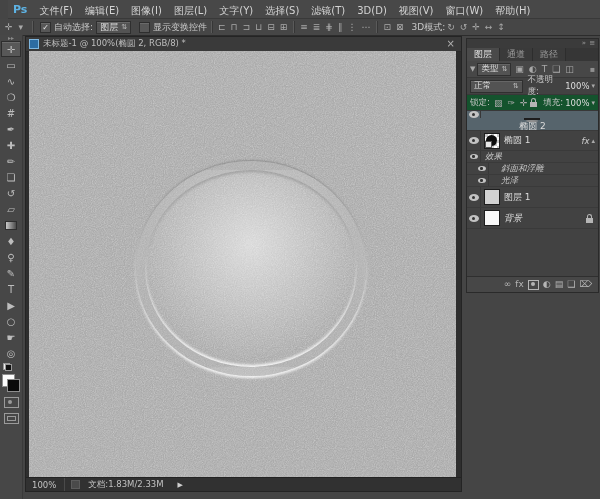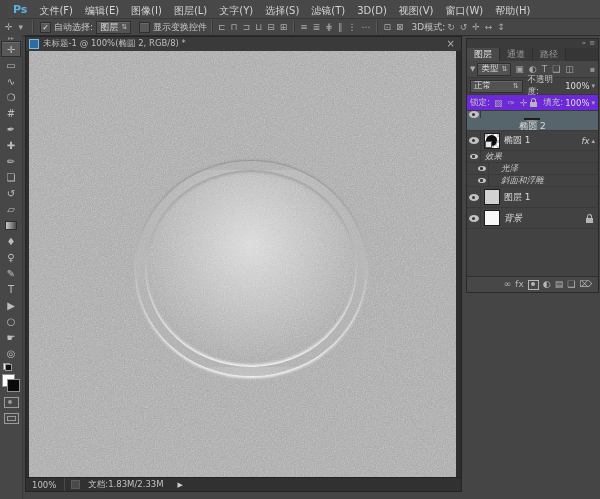--- a/index.html
+++ b/index.html
@@ -73,21 +73,21 @@
   #dock-header{height:9px;display:flex;justify-content:flex-end;align-items:center;gap:3px;
     background:#3b3b3b;padding:0 3px;}
   #dock-header .ogi{font-size:7px;line-height:9px;color:#9d9d9d;padding:0;}
   #panel-tabs{height:13px;display:flex;background:#363636;}
   .ptab{font-size:9px;color:#9b9b9b;padding:0 7px;line-height:13px;background:#3a3a3a;border-right:1px solid #2d2d2d;}
   .ptab.active{background:#4a4a4a;color:#e2e2e2;}
   .prow{display:flex;align-items:center;font-size:8.5px;color:#c6c6c6;border-bottom:1px solid #383838;
     padding:0 3px;gap:2px;background:#474747;}
   #filter-row{height:16px;}
   #blend-row{height:16px;background:#424242;}
-  #lock-row{height:15px;background:#6d28d9;}
+  #lock-row{height:15px;background:#14532d;}
   .funnel{font-size:7px;color:#a9a9a9;}
   .toggle-end{margin-left:auto;color:#8f8f8f;font-size:8px;}
   .valbox{display:inline-flex;align-items:center;gap:2px;color:#ddd;}
   .lockico{position:relative;display:inline-block;width:7px;height:5px;background:#b5b5b5;margin-top:4px;}
   .lockico::before{content:'';position:absolute;left:1px;top:-4px;width:3px;height:3px;
     border:1px solid #b5b5b5;border-bottom:none;border-radius:3px 3px 0 0;}
   
   #layer-list{flex:0 0 auto;}
   .lrow{display:flex;align-items:center;height:19px;border-bottom:1px solid #3a3a3a;background:#424242;}
   .lrow.selected{background:#56646c;flex-direction:column;}
@@ -359,27 +359,27 @@
       <div class="erow">
         <span class="eyecell">
           <span class="eye"></span>
         </span>
         <span class="ename">效果</span>
       </div>
       <div class="erow indent">
         <span class="eyecell">
           <span class="eye"></span>
         </span>
+        <span class="ename">斜面和浮雕</span>
+      </div>
+      <div class="erow indent">
+        <span class="eyecell">
+          <span class="eye"></span>
+        </span>
         <span class="ename">光泽</span>
-      </div>
-      <div class="erow indent">
-        <span class="eyecell">
-          <span class="eye"></span>
-        </span>
-        <span class="ename">斜面和浮雕</span>
       </div>
       <div class="lrow tall">
         <span class="eyecell">
           <span class="eye"></span>
         </span>
         <span class="thumb gray"></span>
         <span class="lname">图层 1</span>
       </div>
       <div class="lrow tall">
         <span class="eyecell">

